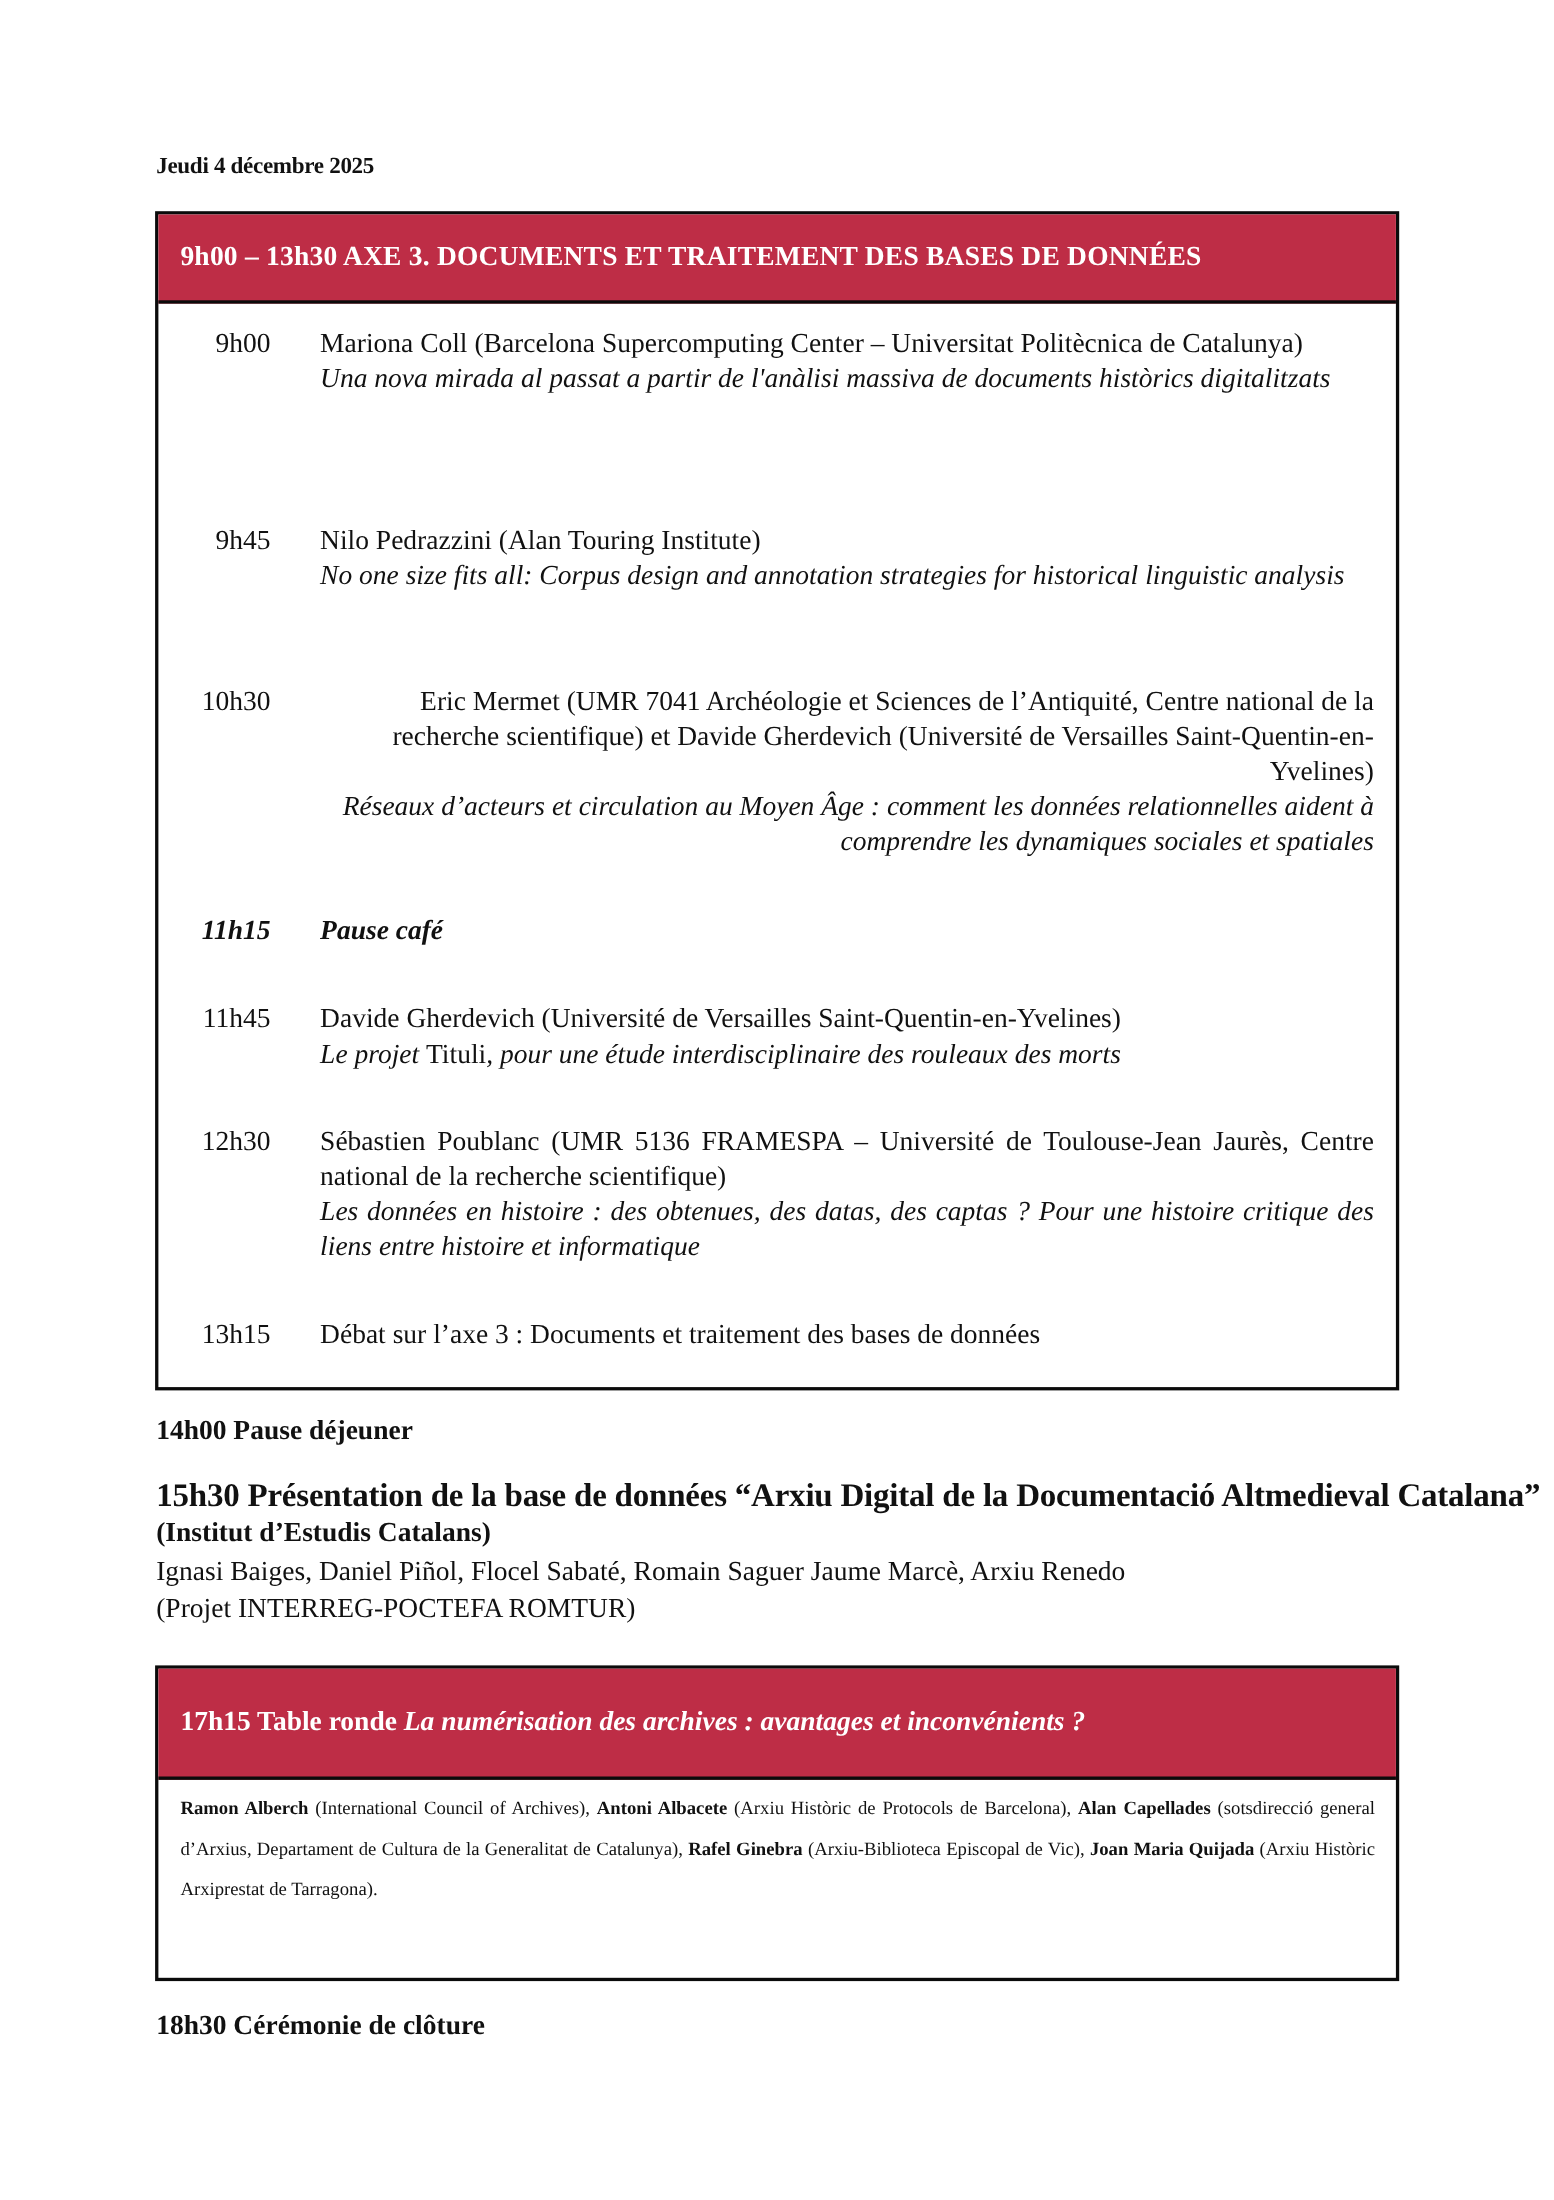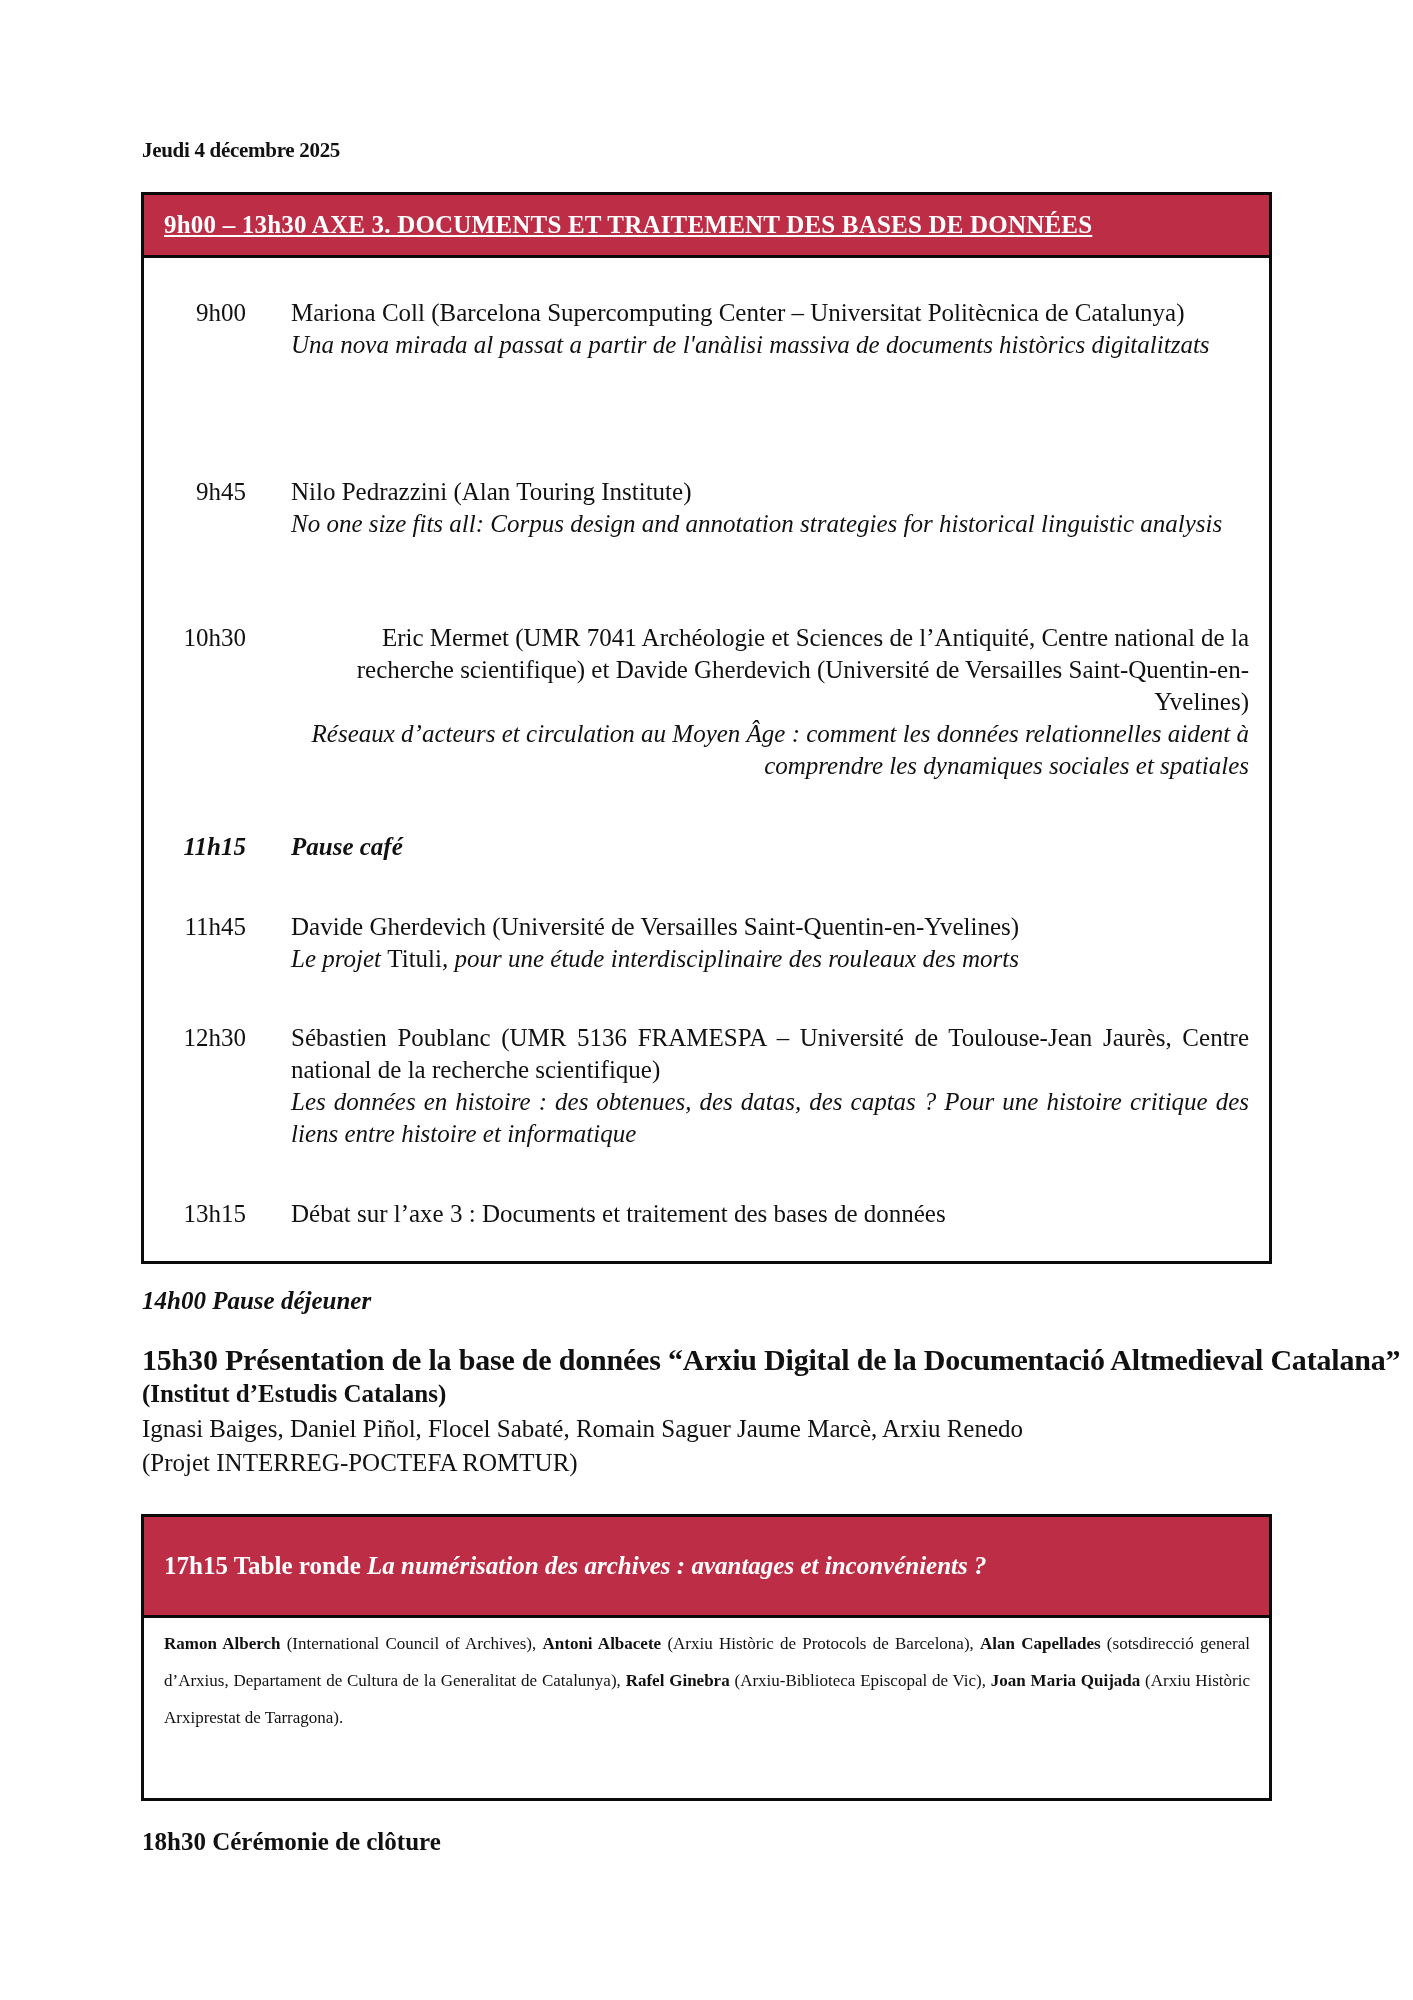--- a/index.html
+++ b/index.html
@@ -18,41 +18,41 @@
     }
     .box1 { top: 192px; height: 1066px; }
     .box2 { top: 1514px; height: 281px; }
     .box-header {
       background: #be2d46; color: #ffffff;
       border-bottom: 3px solid #0b0b0b;
       font-size: 25px; font-weight: bold;
       padding: 0 20px; box-sizing: border-box;
       display: flex; align-items: center;
     }
-    .box1 .box-header { height: 63px; letter-spacing: 0.2px; text-decoration: underline; }
+    .box1 .box-header { height: 81px; letter-spacing: 0.2px; }
     .box2 .box-header { height: 101px; }
     .box-header .it { font-style: italic; }
     .session {
       position: absolute; left: 0; width: 1125px;
       font-size: 25px; line-height: 32px;
     }
     .session .time {
       position: absolute; left: 0; width: 102px; text-align: right;
     }
     .session .content {
       position: absolute; left: 147px; width: 958px; text-align: justify;
     }
     .session .content .name { font-weight: normal; }
     .session .content .talk { font-style: italic; display: block; }
     .pause .time, .pause .content { font-style: italic; font-weight: bold; }
     .free {
       position: absolute; left: 142px; font-size: 25px; line-height: 34px;
     }
     .free.bold { font-weight: bold; }
-    .free.italic-bold { font-weight: bold; font-style: italic; }
+    .free.italic-bold { font-weight: bold; }
     .box2 .body {
       position: absolute; left: 20px; top: 108px; width: 1086px;
       font-size: 17px; line-height: 37px; text-align: justify;
     }
     .box2 .body .name { font-weight: bold; }
   </style>
 </head>
 <body>
 
 <div class="day-title">Jeudi 4 décembre 2025</div>

